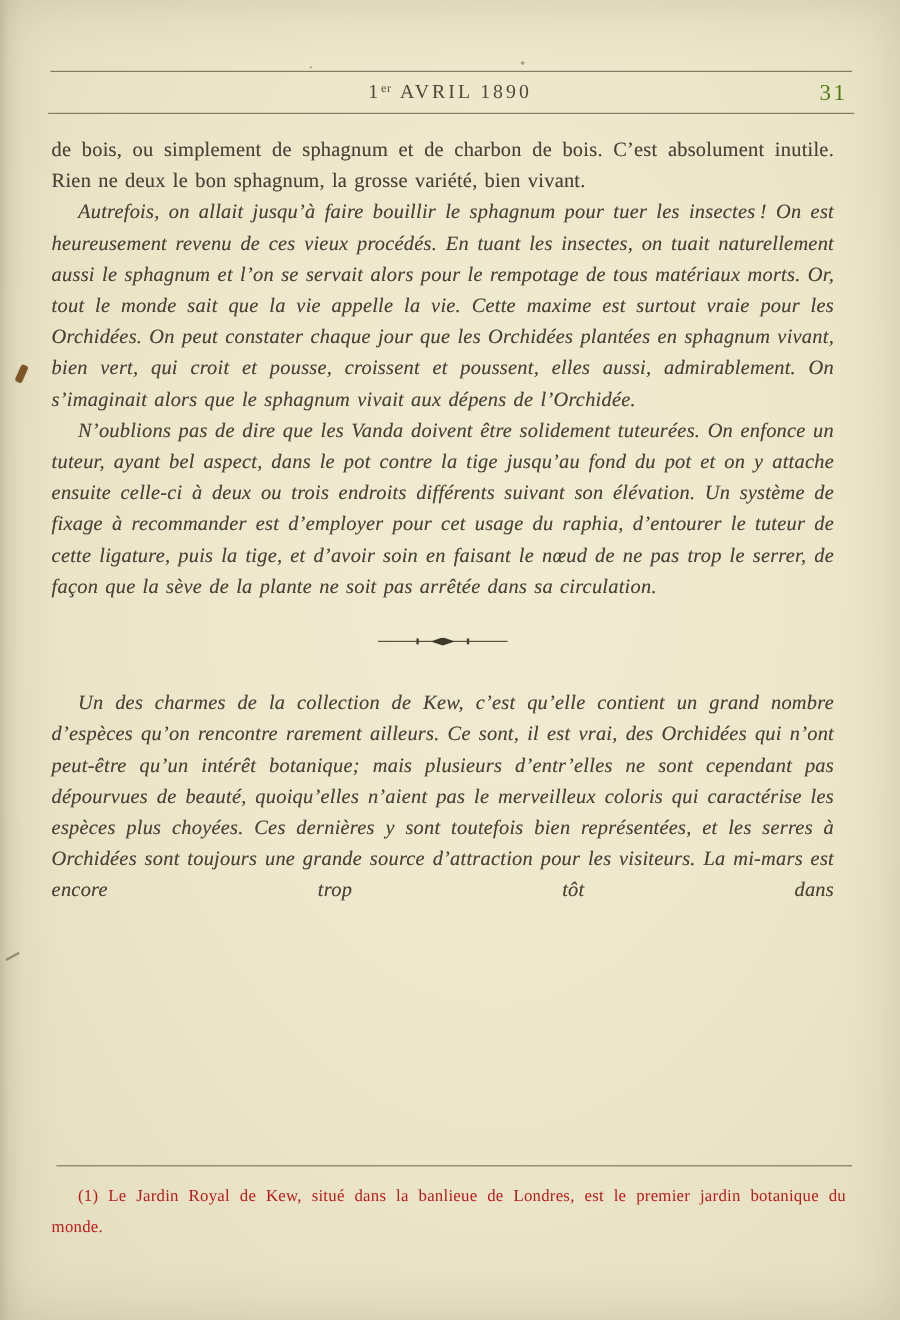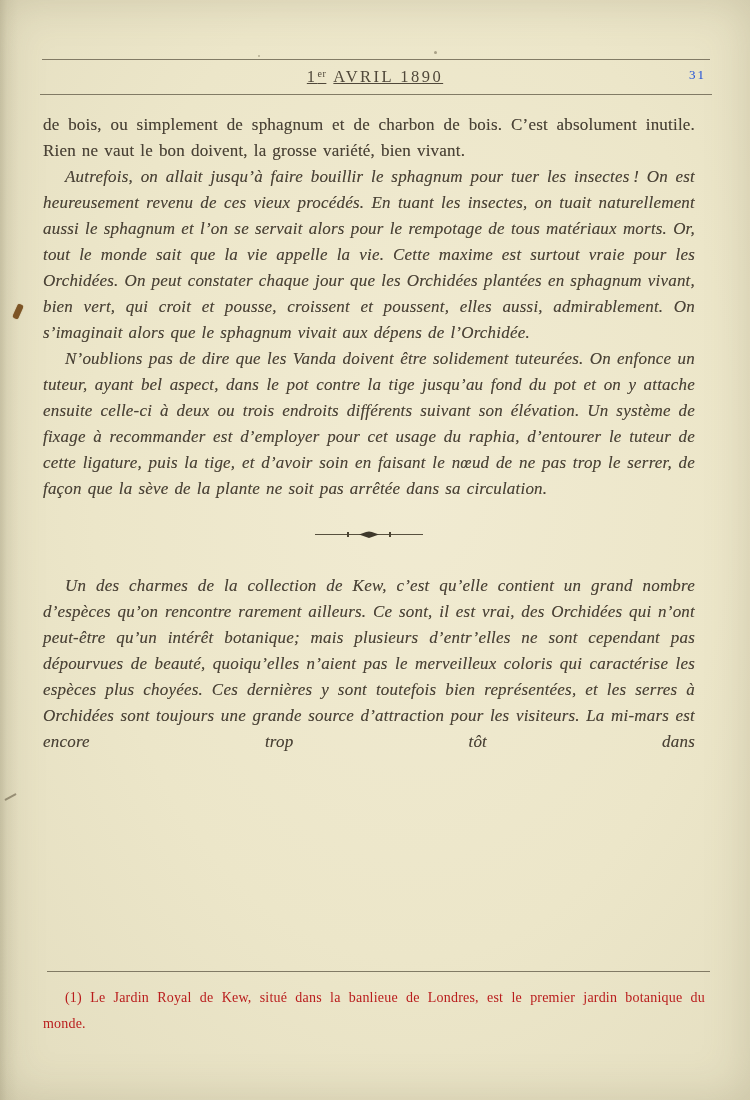--- a/index.html
+++ b/index.html
@@ -12,27 +12,27 @@
       radial-gradient(ellipse at 55% 42%, #f1ebd2 0%, #ece6c9 55%, #e3ddbf 100%);
     box-shadow: inset 0 0 46px rgba(110,100,70,0.22);
   }
   .rule { position:absolute; border-top:1px solid #6e6753; height:0; opacity:0.85; }
   .rule-top    { top:59px; left:42px; right:40px; }
   .rule-bottom { top:94px; left:40px; right:38px; border-top-width:1.2px; }
   .rule-foot   { top:971px; left:47px; right:40px; }
 
   .header-date {
     position:absolute; top:67px; left:0; width:100%; text-align:center;
-    font-size:16.5px; letter-spacing:2.5px; color:#50483a;text-decoration:underline;
+    font-size:16.5px; letter-spacing:2.5px; color:#50483a;
   }
   .header-date sup { font-size:10px; letter-spacing:0.5px; vertical-align:5px; }
   .header-date .month-year { margin-left:7px; }
   .page-number {
     position:absolute; top:67px; right:44px;
-    font-size:13px; letter-spacing:2px; color:#1d4ed8;
+    font-size:19px; letter-spacing:2px; color:#4d7c0f;
   }
 
   .text-column { position:absolute; left:43px; top:112px; width:652px; }
   .text-column p {
     margin:0; text-align:justify; font-size:17px; line-height:26px;
     word-spacing:1.5px; letter-spacing:0.2px;
     text-shadow:0 0 0.4px rgba(74,66,54,0.45);
   }
   .text-column p.indent { text-indent:22px;font-style:italic; }
   .text-column p.continues { text-align-last:justify; }
@@ -78,21 +78,21 @@
 </style>
 </head>
 <body>
 
 <div class="rule rule-top"></div>
 <div class="header-date"><span>1</span><sup>er</sup><span class="month-year">AVRIL 1890</span></div>
 <div class="page-number">31</div>
 <div class="rule rule-bottom"></div>
 
 <div class="text-column">
-  <p>de bois, ou simplement de sphagnum et de charbon de bois. C’est absolument inutile. Rien ne vaut le bon doivent, la grosse variété, bien vivant.</p>
+  <p>de bois, ou simplement de sphagnum et de charbon de bois. C’est absolument inutile. Rien ne deux le bon sphagnum, la grosse variété, bien vivant.</p>
   <p class="indent">Autrefois, on allait jusqu’à faire bouillir le sphagnum pour tuer les insectes ! On est heureusement revenu de ces vieux procédés. En tuant les insectes, on tuait naturellement aussi le sphagnum et l’on se servait alors pour le rempotage de tous matériaux morts. Or, tout le monde sait que la vie appelle la vie. Cette maxime est surtout vraie pour les Orchidées. On peut constater chaque jour que les Orchidées plantées en sphagnum vivant, bien vert, qui croit et pousse, croissent et poussent, elles aussi, admirablement. On s’imaginait alors que le sphagnum vivait aux dépens de l’Orchidée.</p>
   <p class="indent">N’oublions pas de dire que les Vanda doivent être solidement tuteurées. On enfonce un tuteur, ayant bel aspect, dans le pot contre la tige jusqu’au fond du pot et on y attache ensuite celle-ci à deux ou trois endroits différents suivant son élévation. Un système de fixage à recommander est d’employer pour cet usage du raphia, d’entourer le tuteur de cette ligature, puis la tige, et d’avoir soin en faisant le nœud de ne pas trop le serrer, de façon que la sève de la plante ne soit pas arrêtée dans sa circulation.</p>
 
   <div class="ornament">
     <span class="bar"></span>
     <span class="tick left"></span>
     <span class="diamond"></span>
     <span class="tick right"></span>
   </div>
 

